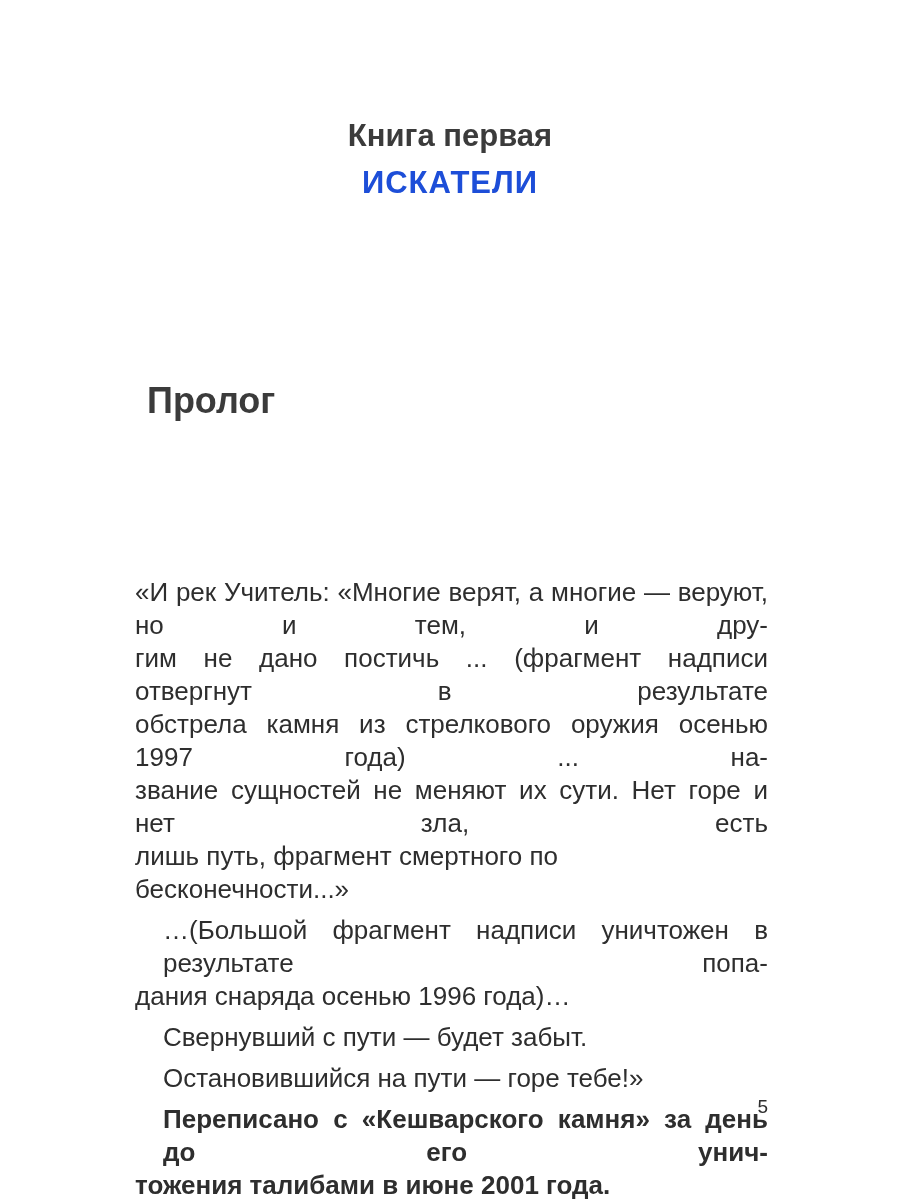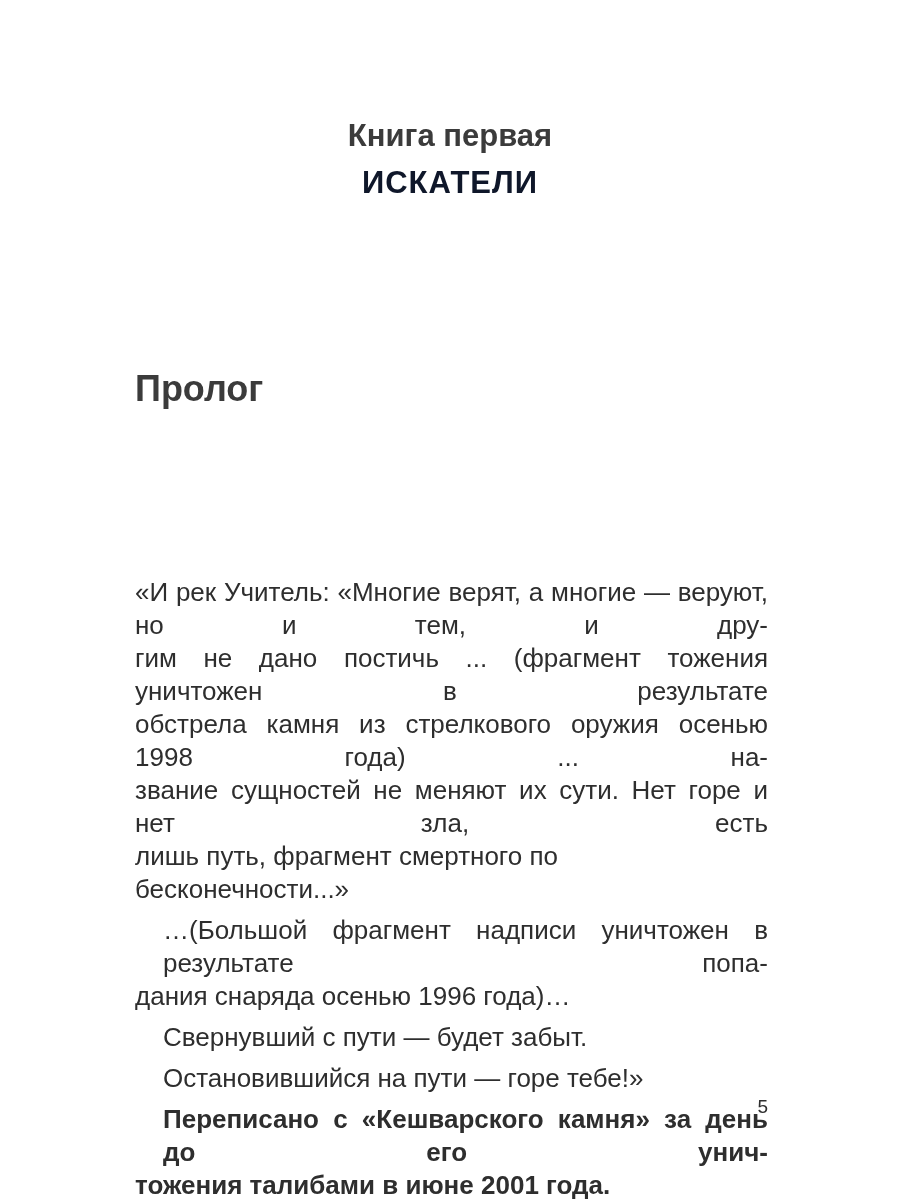--- a/index.html
+++ b/index.html
@@ -33,27 +33,27 @@
     font-weight: bold;
     line-height: 47px;
     color: #3b3b3b;
   }
   .book-subtitle {
     margin: 0;
     font-size: 31px;
     font-weight: bold;
     line-height: 47px;
     letter-spacing: 1px;
-    color: #0f172a;
+    color: #1d4ed8;
   }
   .chapter-title {
     position: absolute;
     top: 368px;
     left: 135px;
-    margin: 0;
+    margin: 12px;
     font-size: 36px;
     font-weight: bold;
     color: #3b3b3b;
   }
   .body-text {
     position: absolute;
     top: 576px;
     left: 135px;
     width: 633px;
     font-size: 26px;
@@ -94,22 +94,22 @@
   <header class="title-block">
     <h1 class="book-title">Книга первая</h1>
     <h1 class="book-subtitle">ИСКАТЕЛИ</h1>
   </header>
 
   <h2 class="chapter-title">Пролог</h2>
 
   <main class="body-text" id="body-text">
       <div class="paragraph">
         <div class="line justify">«И рек Учитель: «Многие верят, а многие — веруют, но и тем, и дру-</div>
-        <div class="line justify">гим не дано постичь ... (фрагмент тожения уничтожен в результате</div>
-        <div class="line justify">обстрела камня из стрелкового оружия осенью 1998 года) ... на-</div>
+        <div class="line justify">гим не дано постичь ... (фрагмент надписи отвергнут в результате</div>
+        <div class="line justify">обстрела камня из стрелкового оружия осенью 1997 года) ... на-</div>
         <div class="line justify">звание сущностей не меняют их сути. Нет горе и нет зла, есть</div>
         <div class="line">лишь путь, фрагмент смертного по бесконечности...»</div>
       </div>
       <div class="paragraph">
         <div class="line indent justify">…(Большой фрагмент надписи уничтожен в результате попа-</div>
         <div class="line">дания снаряда осенью 1996 года)…</div>
       </div>
       <div class="paragraph">
         <div class="line indent">Свернувший с пути — будет забыт.</div>
       </div>

